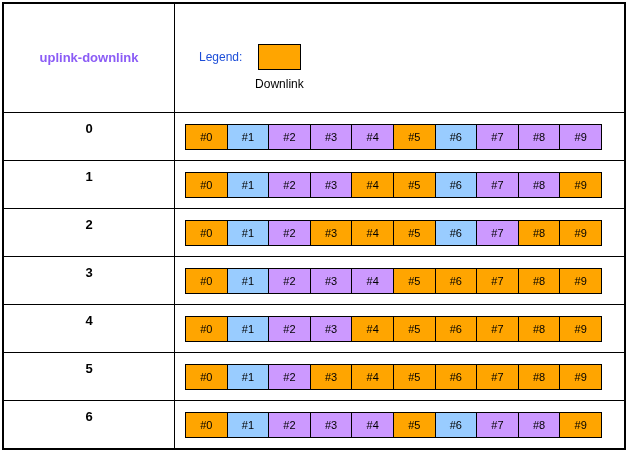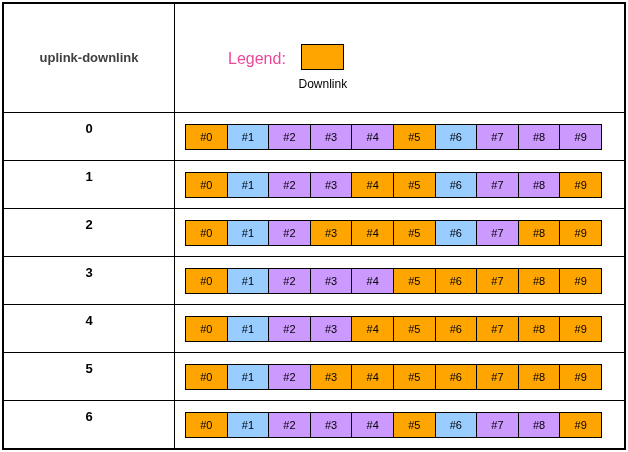--- a/index.html
+++ b/index.html
@@ -32,21 +32,21 @@
     position: relative;
   }
   .header-left {
     display: flex;
     flex-direction: column;
     align-items: center;
     justify-content: center;
     font-weight: bold;
     font-size: 13px;
     line-height: 16px;
-    color: #404040;
+    color: #8b5cf6;
     text-align: center;
     gap: 18px;
   }
   .duplexing-title {
     position: absolute;
     top: 10px;
     right: 12px;
     font-weight: bold;
     font-size: 13px;
     line-height: 16px;
@@ -54,25 +54,24 @@
     color: #000;
   }
   .legend {
     position: absolute;
     left: 24px;
     top: 40px;
     display: flex;
     align-items: flex-start;
   }
   .legend-label {
-    font-size: 16px;
-    color: #ec4899;
+    font-size: 12px;
+    color: #1d4ed8;
     margin-top: 6px;
     margin-right: 11px;
-    margin-left: 29px;
   }
   .legend-item {
     display: flex;
     flex-direction: column;
     align-items: center;
     margin-right: 46px;
     min-width: 52px;
   }
   .legend-swatch {
     width: 43px;

